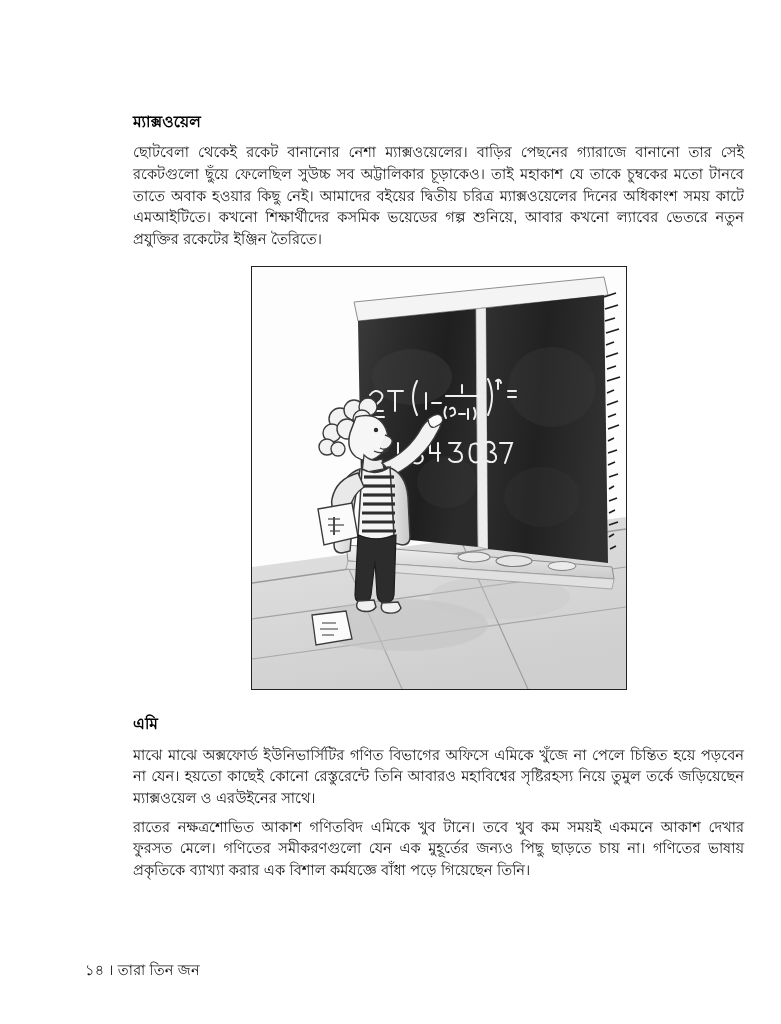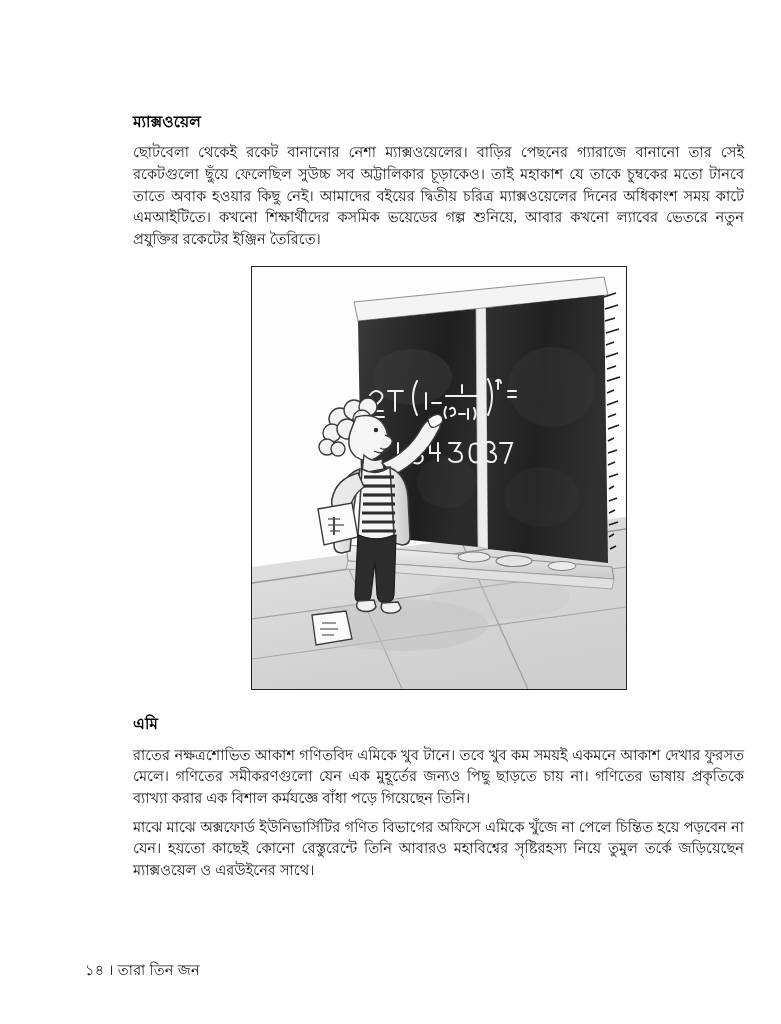--- a/index.html
+++ b/index.html
@@ -32,21 +32,21 @@
     color: #000000;
     margin: 0 0 11px 0;
     letter-spacing: 0.1px;
   }
   .section-heading.second {
     margin-top: 0;
   }
 
   p.body-text {
     margin: 0;
-    font-family: Liberation Serif, serif;
+    font-family: Liberation Sans, sans-serif;
     font-size: 14.6px;
     line-height: 21.6px;
     text-align: justify;
     text-justify: inter-word;
     color: #141414;
     word-spacing: 0.4px;
   }
   p.body-text + p.body-text {
     margin-top: 7px;
   }
@@ -291,22 +291,22 @@
                 <path d="M70 368 h12"></path>
             </g>
           </g>
         </svg>
       </div>
     </div>
 
     <div class="section-two">
       <h2 class="section-heading second">এমি</h2>
 
+      <p class="body-text">মাঝে মাঝে অক্সফোর্ড ইউনিভার্সিটির গণিত বিভাগের অফিসে এমিকে খুঁজে না পেলে চিন্তিত হয়ে পড়বেন না যেন। হয়তো কাছেই কোনো রেস্তুরেন্টে তিনি আবারও মহাবিশ্বের সৃষ্টিরহস্য নিয়ে তুমুল তর্কে জড়িয়েছেন ম্যাক্সওয়েল ও এরউইনের সাথে।</p>
+
       <p class="body-text">রাতের নক্ষত্রশোভিত আকাশ গণিতবিদ এমিকে খুব টানে। তবে খুব কম সময়ই একমনে আকাশ দেখার ফুরসত মেলে। গণিতের সমীকরণগুলো যেন এক মুহূর্তের জন্যও পিছু ছাড়তে চায় না। গণিতের ভাষায় প্রকৃতিকে ব্যাখ্যা করার এক বিশাল কর্মযজ্ঞে বাঁধা পড়ে গিয়েছেন তিনি।</p>
-
-      <p class="body-text">মাঝে মাঝে অক্সফোর্ড ইউনিভার্সিটির গণিত বিভাগের অফিসে এমিকে খুঁজে না পেলে চিন্তিত হয়ে পড়বেন না যেন। হয়তো কাছেই কোনো রেস্তুরেন্টে তিনি আবারও মহাবিশ্বের সৃষ্টিরহস্য নিয়ে তুমুল তর্কে জড়িয়েছেন ম্যাক্সওয়েল ও এরউইনের সাথে।</p>
     </div>
 
   </div>
 
   <div class="footer">১৪ । তারা তিন জন</div>
 
 </div>
 
 </body></html>

